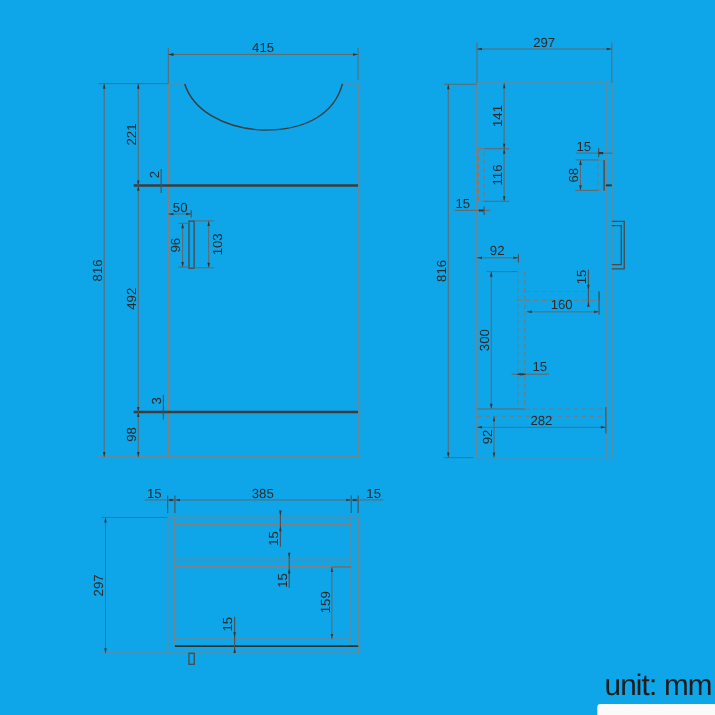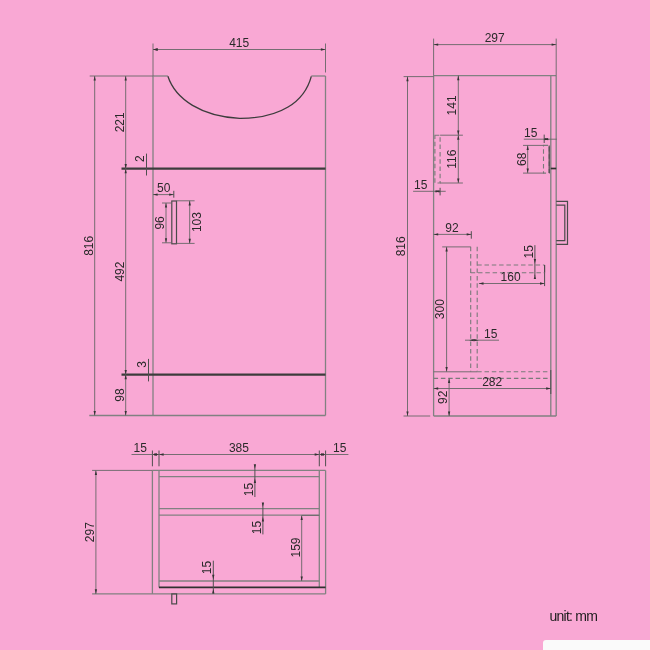--- a/index.html
+++ b/index.html
@@ -1,29 +1,29 @@
 <!DOCTYPE html>
 <html><head>
 <meta charset="utf-8">
 <style>
   html,body { margin:0; padding:0; background:#ffffff; }
-  #wrap { position:relative; width:650px; height:650px; background:#f9a8d4;
+  #wrap { position:relative; width:650px; height:650px; background:#0ea5e9;
           font-family:"Liberation Sans", sans-serif; }
   svg { position:absolute; left:0; top:0; }
   .t   { stroke:#818181; stroke-width:1.3; }
   .k   { stroke:#3c3c3c; stroke-width:2.2; }
   .k2  { stroke:#303030; stroke-width:1.7; }
   .cv  { stroke:#3c3c3c; stroke-width:1.3; }
   .h   { stroke:#4a4a4a; stroke-width:1.2; }
   .hid { stroke:#7a7a7a; stroke-width:1.1; stroke-dasharray:4.5 2.8; }
   .d   { stroke:#666666; stroke-width:0.9; }
   .d2  { stroke:#4f4f4f; stroke-width:1.0; }
   .ar  { fill:#333333; stroke:none; }
   .dt  { font-size:12px; fill:#2a2a2a; }
-  #unit { position:absolute; left:549.5px; top:608px; font-size:14px; letter-spacing:-0.75px; color:#1c1c1c; }
+  #unit { position:absolute; left:549.5px; top:608px; font-size:27px; letter-spacing:-0.75px; color:#1c1c1c; }
   #strip { position:absolute; left:543px; top:640px; width:107px; height:10px;
            background:#fafafa; border-radius:3px 0 0 0; }
 </style>
 </head>
 <body>
 <div id="wrap">
 <svg width="650" height="650" viewBox="0 0 650 650">
 <line x1="153.0" y1="76.0" x2="153.0" y2="415.5" class="t"></line>
 <line x1="325.5" y1="76.0" x2="325.5" y2="415.5" class="t"></line>
 <line x1="153.0" y1="76.0" x2="167.9" y2="76.0" class="t"></line>

